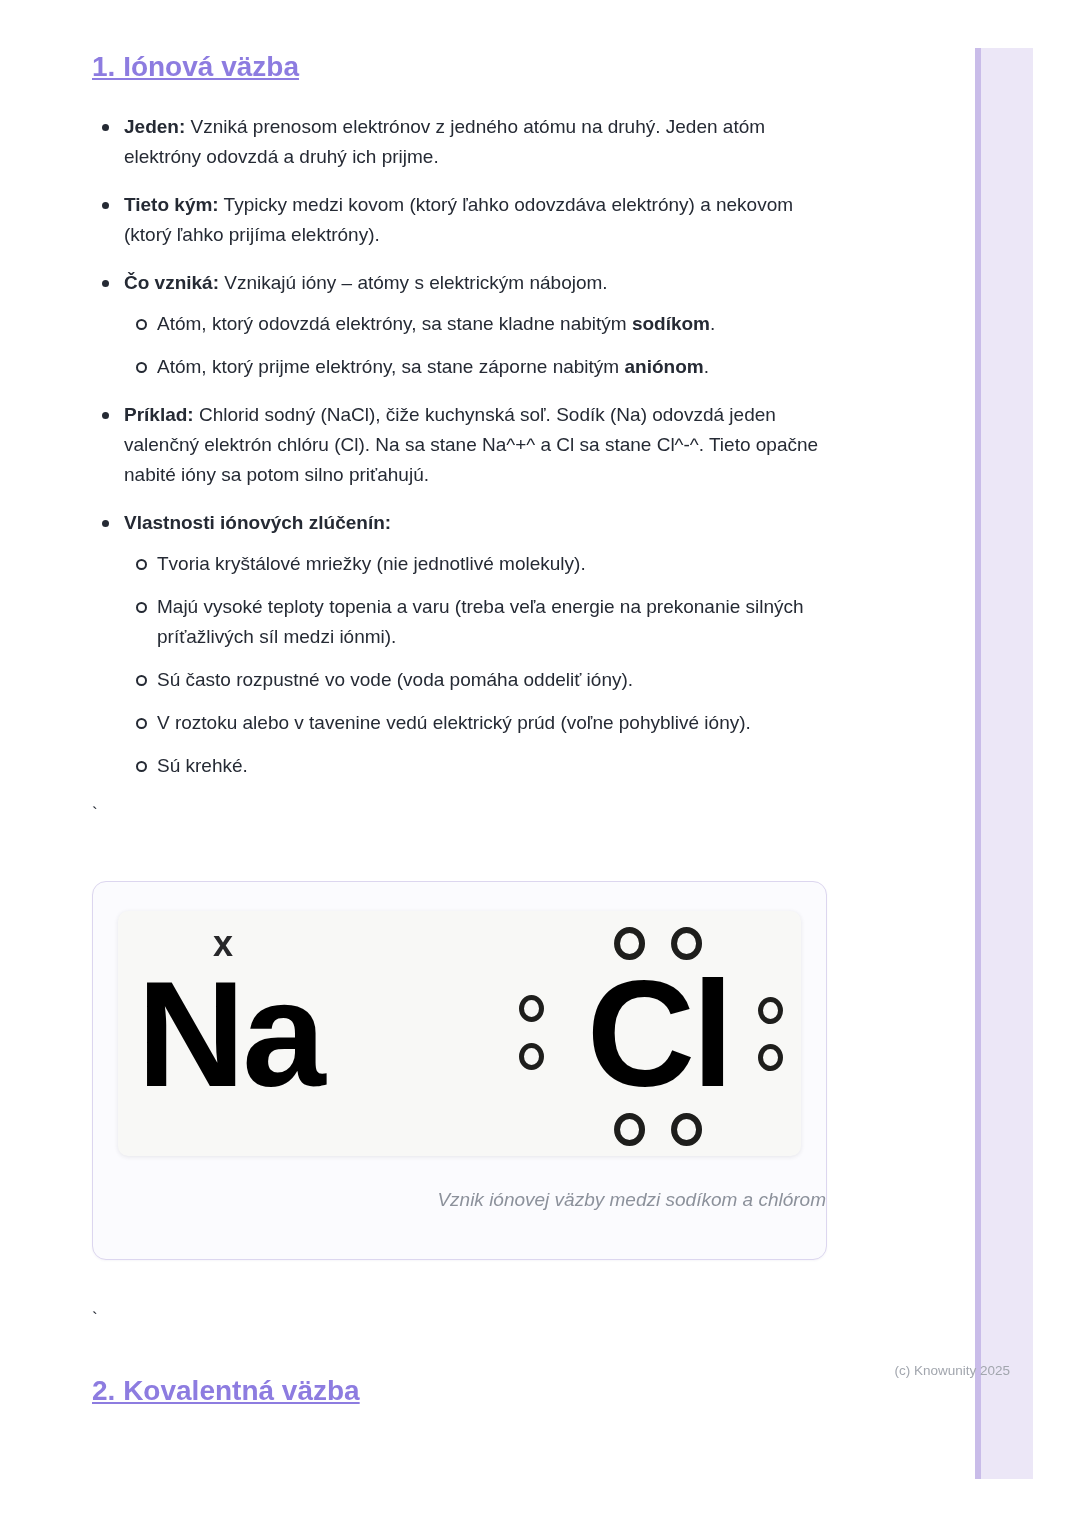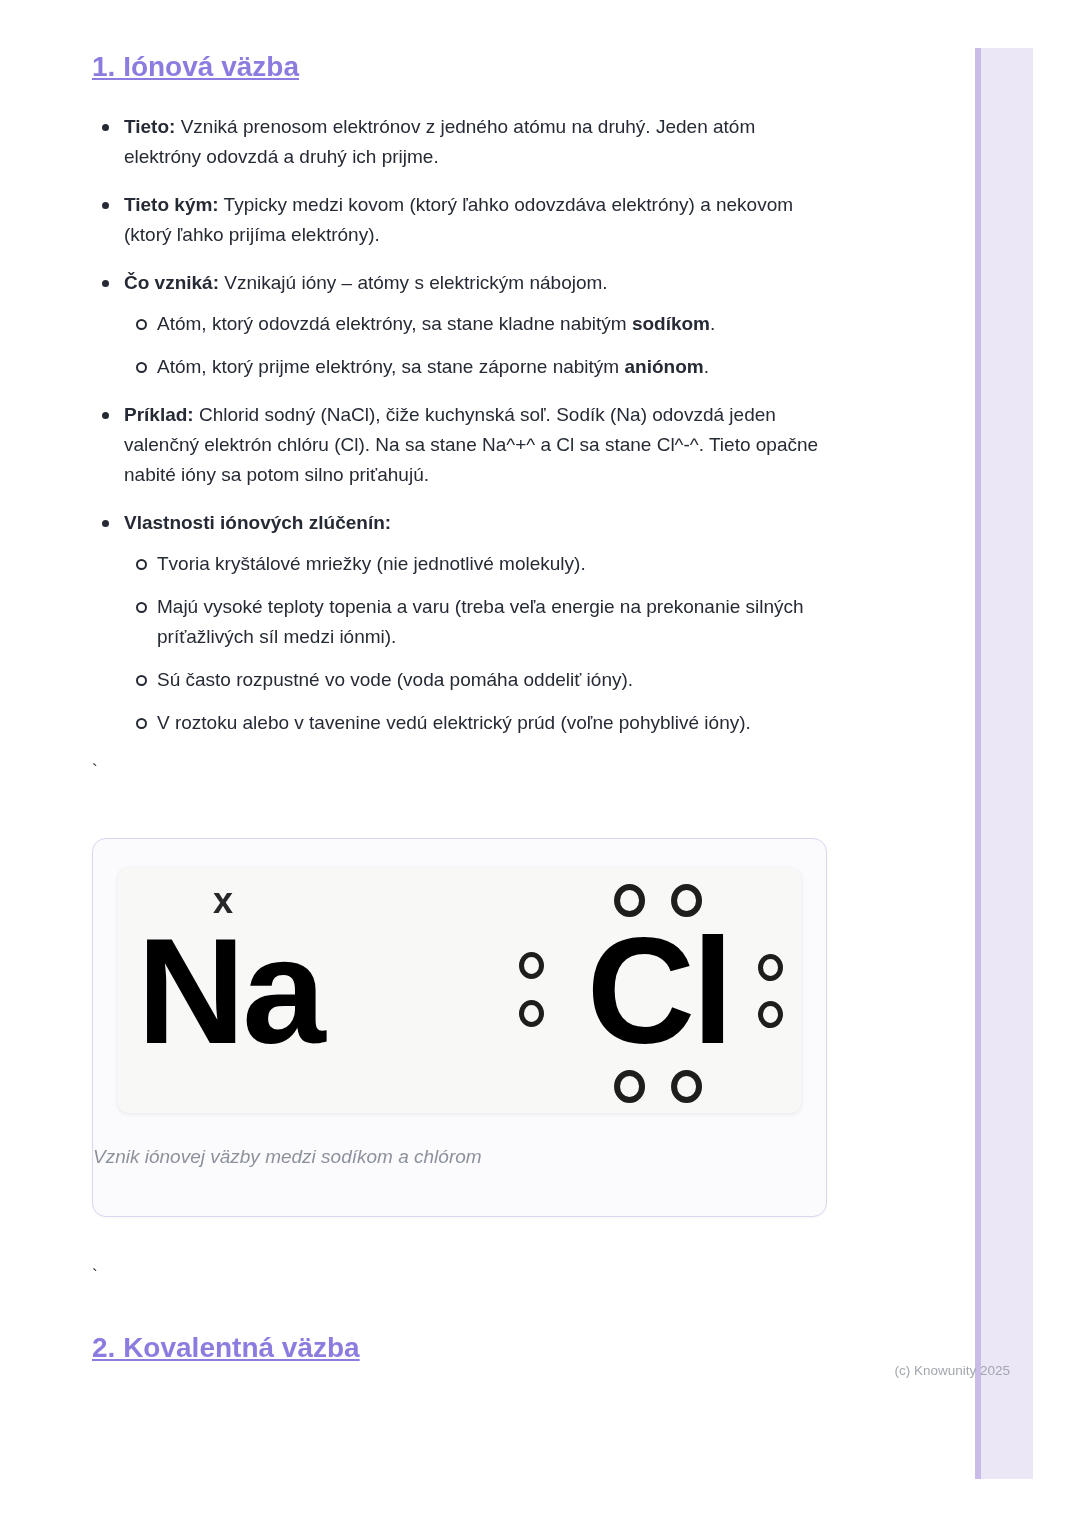--- a/index.html
+++ b/index.html
@@ -70,21 +70,21 @@
   .dots-row.bottom{bottom:10px;transform:translateX(-42%);}
   .dots-col{position:absolute;top:50%;display:flex;flex-direction:column;}
   .dots-col.left{left:0;transform:translateY(-52%);gap:21px;}
   .dots-col.right{right:0;transform:translateY(-50%);gap:20px;}
   .dot{
     width:19px;height:21px;border:6px solid #1e1e1c;border-radius:50%;
     box-sizing:content-box;background:transparent;
   }
   .dot.small{width:15px;height:17px;border-width:5px;}
   .figure-caption{
-    text-align:left;margin-top:32px;font-style:italic;font-size:19px;
+    text-align:right;margin-top:32px;font-style:italic;font-size:19px;
     line-height:24px;color:#8c919b;
   }
 
   .footer-credit{
     position:absolute;top:1363px;right:70px;font-size:13.5px;color:#a2a6ae;
     z-index:3;
   }
 </style>
 </head>
 <body>
@@ -94,21 +94,21 @@
   <div class="side-bar"></div>
 
   <div class="content">
 
     <h1 class="section-title">1. Iónová väzba</h1>
 
     <ul class="main-list">
 
       <li class="main-item">
         <span class="marker"></span>
-        <span class="b">Tieto:</span><span> Vzniká prenosom elektrónov z jedného atómu na druhý. Jeden atóm elektróny odovzdá a druhý ich prijme.</span>
+        <span class="b">Jeden:</span><span> Vzniká prenosom elektrónov z jedného atómu na druhý. Jeden atóm elektróny odovzdá a druhý ich prijme.</span>
       </li>
 
       <li class="main-item">
         <span class="marker"></span>
         <span class="b">Tieto kým:</span><span> Typicky medzi kovom (ktorý ľahko odovzdáva elektróny) a nekovom (ktorý ľahko prijíma elektróny).</span>
       </li>
 
       <li class="main-item">
         <span class="marker"></span>
         <span class="b">Čo vzniká:</span><span> Vznikajú ióny – atómy s elektrickým nábojom.</span>
@@ -141,20 +141,24 @@
             <span class="marker"></span>
             <span>Majú vysoké teploty topenia a varu (treba veľa energie na prekonanie silných príťažlivých síl medzi iónmi).</span>
           </li>
           <li class="sub-item">
             <span class="marker"></span>
             <span>Sú často rozpustné vo vode (voda pomáha oddeliť ióny).</span>
           </li>
           <li class="sub-item">
             <span class="marker"></span>
             <span>V roztoku alebo v tavenine vedú elektrický prúd (voľne pohyblivé ióny).</span>
+          </li>
+          <li class="sub-item">
+            <span class="marker"></span>
+            <span>Sú krehké.</span>
           </li>
         </ul>
       </li>
     </ul>
 
     <div class="stray-mark">`</div>
 
     <figure class="figure-card" style="margin-left:0;margin-right:0;margin-bottom:0;">
       <div class="figure-inner">
 

